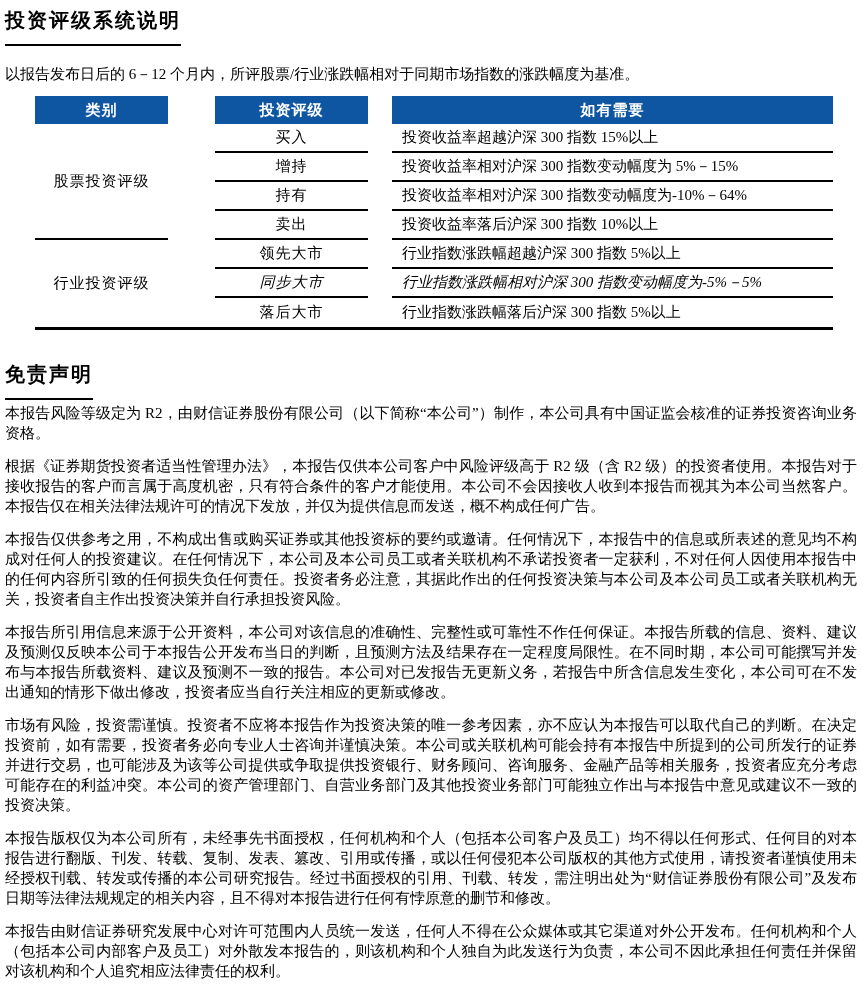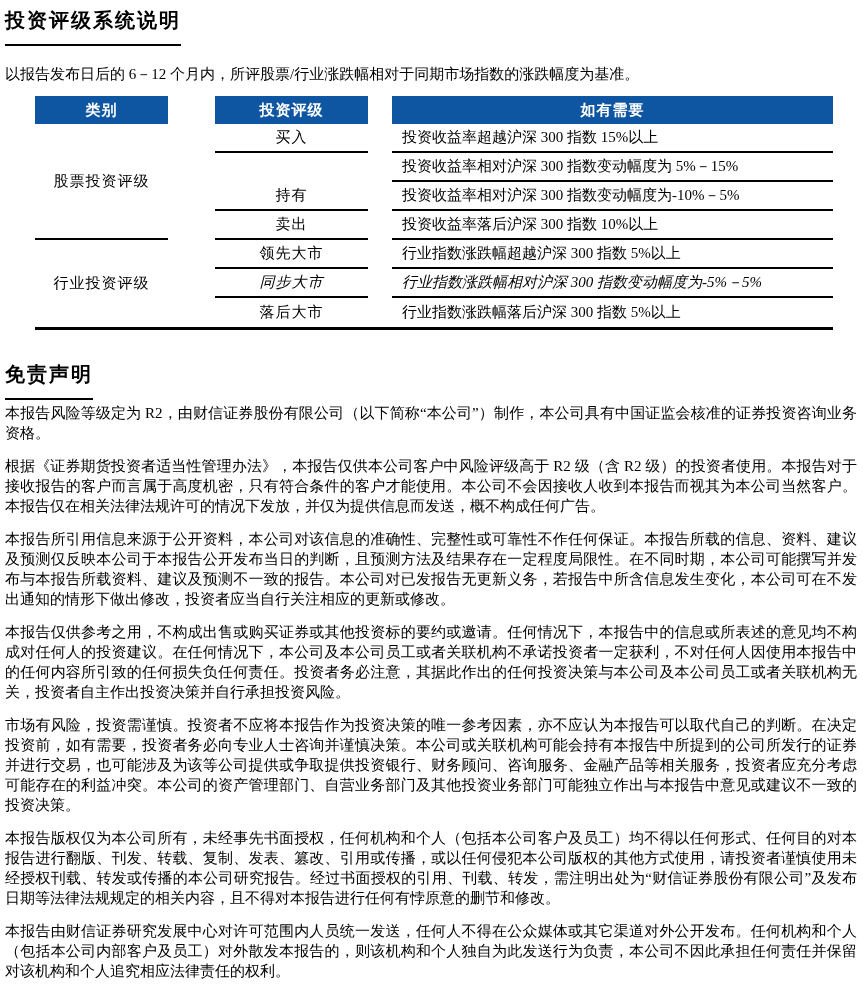--- a/index.html
+++ b/index.html
@@ -93,24 +93,25 @@
   <div class="ratings-table">
     <div class="th c1">类别</div>
     <div class="th c2">投资评级</div>
     <div class="th c3">如有需要</div>
 
     <div class="cell cat cat-stock bline">股票投资评级</div>
 
     <div class="cell rating r2 bline">买入</div>
     <div class="cell desc r2 bline">投资收益率超越沪深 300 指数 15%以上</div>
 
+    <div class="cell rating r3 bline">增持</div>
     <div class="cell desc r3 bline">投资收益率相对沪深 300 指数变动幅度为 5%－15%</div>
 
     <div class="cell rating r4 bline">持有</div>
-    <div class="cell desc r4 bline">投资收益率相对沪深 300 指数变动幅度为-10%－5%</div>
+    <div class="cell desc r4 bline">投资收益率相对沪深 300 指数变动幅度为-10%－64%</div>
 
     <div class="cell rating r5 bline">卖出</div>
     <div class="cell desc r5 bline">投资收益率落后沪深 300 指数 10%以上</div>
 
     <div class="cell cat cat-industry">行业投资评级</div>
 
     <div class="cell rating r6 bline">领先大市</div>
     <div class="cell desc r6 bline">行业指数涨跌幅超越沪深 300 指数 5%以上</div>
 
     <div class="cell rating r7 bline">同步大市</div>
@@ -118,20 +119,20 @@
 
     <div class="cell rating r8">落后大市</div>
     <div class="cell desc r8">行业指数涨跌幅落后沪深 300 指数 5%以上</div>
   </div>
 
   <h2 class="doc-heading disclaimer-heading"><span class="underline">免责声明</span></h2>
 
   <div class="disclaimer-body">
     <p>本报告风险等级定为 R2，由财信证券股份有限公司（以下简称“本公司”）制作，本公司具有中国证监会核准的证券投资咨询业务资格。</p>
     <p>根据《证券期货投资者适当性管理办法》，本报告仅供本公司客户中风险评级高于 R2 级（含 R2 级）的投资者使用。本报告对于接收报告的客户而言属于高度机密，只有符合条件的客户才能使用。本公司不会因接收人收到本报告而视其为本公司当然客户。本报告仅在相关法律法规许可的情况下发放，并仅为提供信息而发送，概不构成任何广告。</p>
+    <p>本报告仅供参考之用，不构成出售或购买证券或其他投资标的要约或邀请。任何情况下，本报告中的信息或所表述的意见均不构成对任何人的投资建议。在任何情况下，本公司及本公司员工或者关联机构不承诺投资者一定获利，不对任何人因使用本报告中的任何内容所引致的任何损失负任何责任。投资者务必注意，其据此作出的任何投资决策与本公司及本公司员工或者关联机构无关，投资者自主作出投资决策并自行承担投资风险。</p>
     <p>本报告所引用信息来源于公开资料，本公司对该信息的准确性、完整性或可靠性不作任何保证。本报告所载的信息、资料、建议及预测仅反映本公司于本报告公开发布当日的判断，且预测方法及结果存在一定程度局限性。在不同时期，本公司可能撰写并发布与本报告所载资料、建议及预测不一致的报告。本公司对已发报告无更新义务，若报告中所含信息发生变化，本公司可在不发出通知的情形下做出修改，投资者应当自行关注相应的更新或修改。</p>
-    <p>本报告仅供参考之用，不构成出售或购买证券或其他投资标的要约或邀请。任何情况下，本报告中的信息或所表述的意见均不构成对任何人的投资建议。在任何情况下，本公司及本公司员工或者关联机构不承诺投资者一定获利，不对任何人因使用本报告中的任何内容所引致的任何损失负任何责任。投资者务必注意，其据此作出的任何投资决策与本公司及本公司员工或者关联机构无关，投资者自主作出投资决策并自行承担投资风险。</p>
     <p>市场有风险，投资需谨慎。投资者不应将本报告作为投资决策的唯一参考因素，亦不应认为本报告可以取代自己的判断。在决定投资前，如有需要，投资者务必向专业人士咨询并谨慎决策。本公司或关联机构可能会持有本报告中所提到的公司所发行的证券并进行交易，也可能涉及为该等公司提供或争取提供投资银行、财务顾问、咨询服务、金融产品等相关服务，投资者应充分考虑可能存在的利益冲突。本公司的资产管理部门、自营业务部门及其他投资业务部门可能独立作出与本报告中意见或建议不一致的投资决策。</p>
     <p>本报告版权仅为本公司所有，未经事先书面授权，任何机构和个人（包括本公司客户及员工）均不得以任何形式、任何目的对本报告进行翻版、刊发、转载、复制、发表、篡改、引用或传播，或以任何侵犯本公司版权的其他方式使用，请投资者谨慎使用未经授权刊载、转发或传播的本公司研究报告。经过书面授权的引用、刊载、转发，需注明出处为“财信证券股份有限公司”及发布日期等法律法规规定的相关内容，且不得对本报告进行任何有悖原意的删节和修改。</p>
     <p>本报告由财信证券研究发展中心对许可范围内人员统一发送，任何人不得在公众媒体或其它渠道对外公开发布。任何机构和个人（包括本公司内部客户及员工）对外散发本报告的，则该机构和个人独自为此发送行为负责，本公司不因此承担任何责任并保留对该机构和个人追究相应法律责任的权利。</p>
   </div>
 
 </div>
 
 </body></html>

